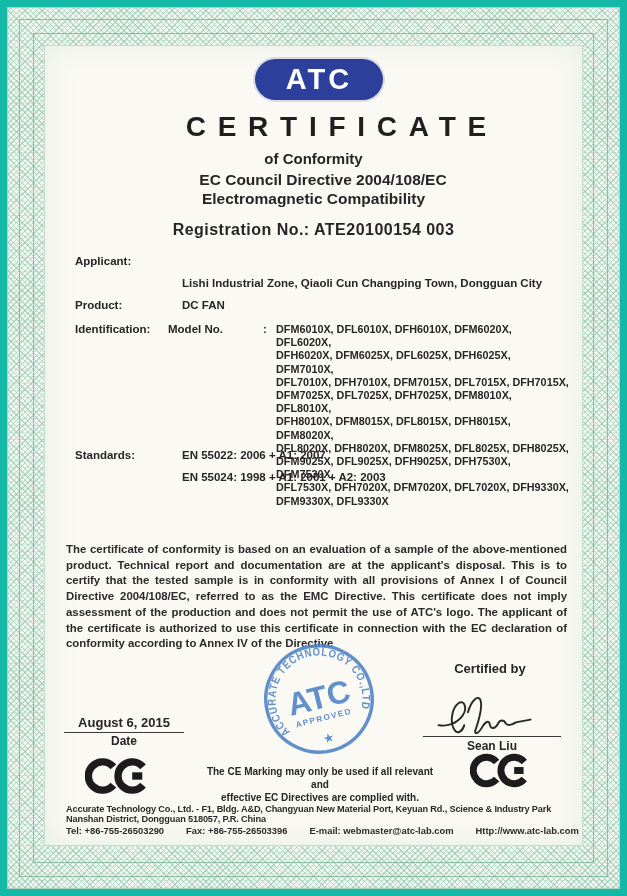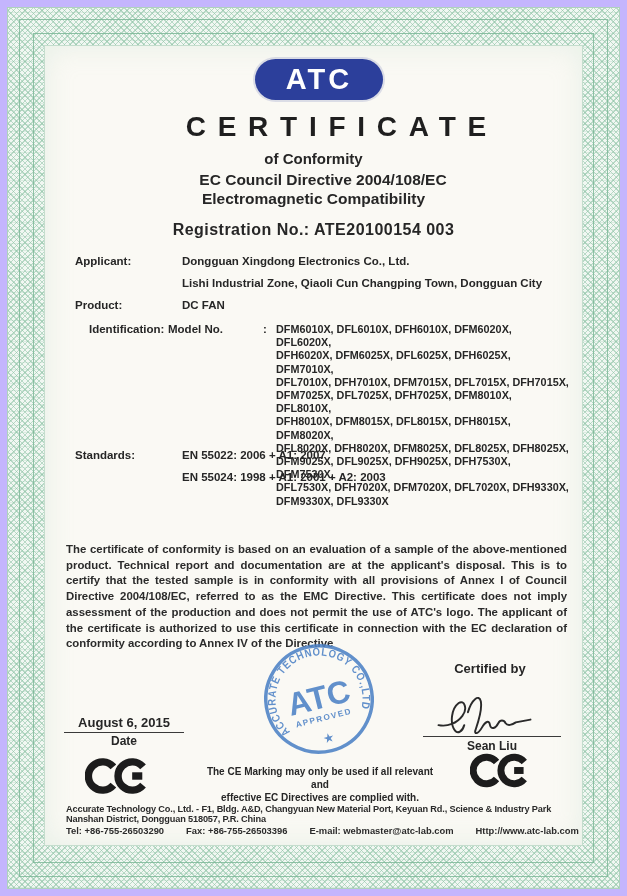--- a/index.html
+++ b/index.html
@@ -3,21 +3,21 @@
 <meta charset="utf-8">
 <style>
   html,body{margin:0;padding:0;}
   body{
     width:627px;height:896px;
     font-family:"Liberation Sans", sans-serif;
     background:#e9e9e6;
   }
   .page{
     position:relative;width:627px;height:896px;
-    background:#c4b5fd;overflow:hidden;
+    background:#14b8a6;overflow:hidden;
   }
   
   .border-band{
     position:absolute;inset:7px;
     background-color:#f1f7f2;
     background-image:
       repeating-linear-gradient(45deg, rgba(138,193,163,.55) 0 1px, transparent 1px 4px),
       repeating-linear-gradient(-45deg, rgba(138,193,163,.55) 0 1px, transparent 1px 4px),
       repeating-linear-gradient(0deg, rgba(138,193,163,.22) 0 1px, transparent 1px 7px);
     border:1px solid #aed2bd;
@@ -105,26 +105,25 @@
       <span>ATC</span>
     </div>
 
     <div class="abs ctr title-main">CERTIFICATE</div>
     <div class="abs ctr title-sub1">of Conformity</div>
     <div class="abs ctr title-sub2">EC Council Directive 2004/108/EC</div>
     <div class="abs ctr title-sub3">Electromagnetic Compatibility</div>
     <div class="abs ctr reg-no">Registration No.: ATE20100154 003</div>
 
     <div class="abs lbl" style="left:75px;top:255px;">Applicant:</div>
-    <div class="abs val" style="left:182px;top:255px;">Dongguan Xingdong Electronics Co., Ltd.</div>
     <div class="abs val" style="left:182px;top:277px;">Lishi Industrial Zone, Qiaoli Cun Changping Town, Dongguan City</div>
     <div class="abs lbl" style="left:75px;top:299px;">Product:</div>
     <div class="abs val" style="left:182px;top:299px;">DC FAN</div>
 
-    <div class="abs lbl" style="left:89px;top:323px;">Identification:</div>
+    <div class="abs lbl" style="left:75px;top:323px;">Identification:</div>
     <div class="abs lbl" style="left:168px;top:323px;">Model No.</div>
     <div class="abs lbl" style="left:263px;top:323px;">:</div>
     <div class="abs models pre" style="left:276px;top:323px;">DFM6010X, DFL6010X, DFH6010X, DFM6020X, DFL6020X,
 DFH6020X, DFM6025X, DFL6025X, DFH6025X, DFM7010X,
 DFL7010X, DFH7010X, DFM7015X, DFL7015X, DFH7015X,
 DFM7025X, DFL7025X, DFH7025X, DFM8010X, DFL8010X,
 DFH8010X, DFM8015X, DFL8015X, DFH8015X, DFM8020X,
 DFL8020X, DFH8020X, DFM8025X, DFL8025X, DFH8025X,
 DFM9025X, DFL9025X, DFH9025X, DFH7530X, DFM7530X,
 DFL7530X, DFH7020X, DFM7020X, DFL7020X, DFH9330X,

